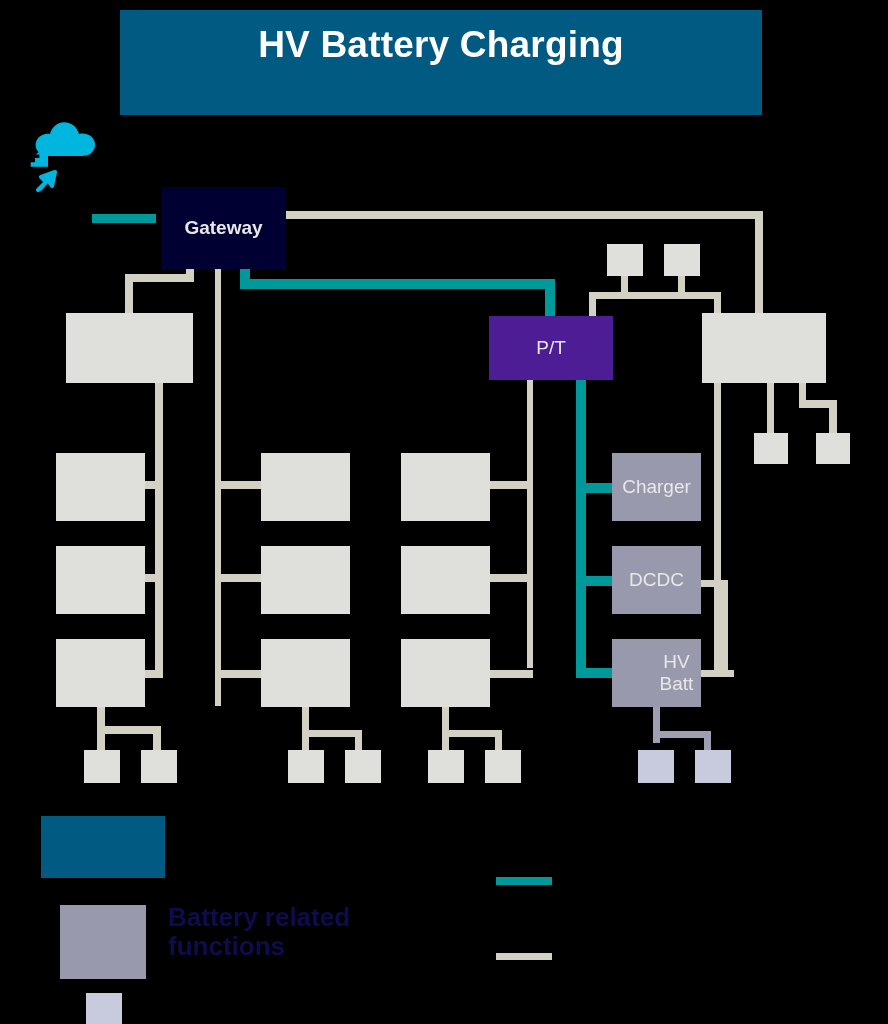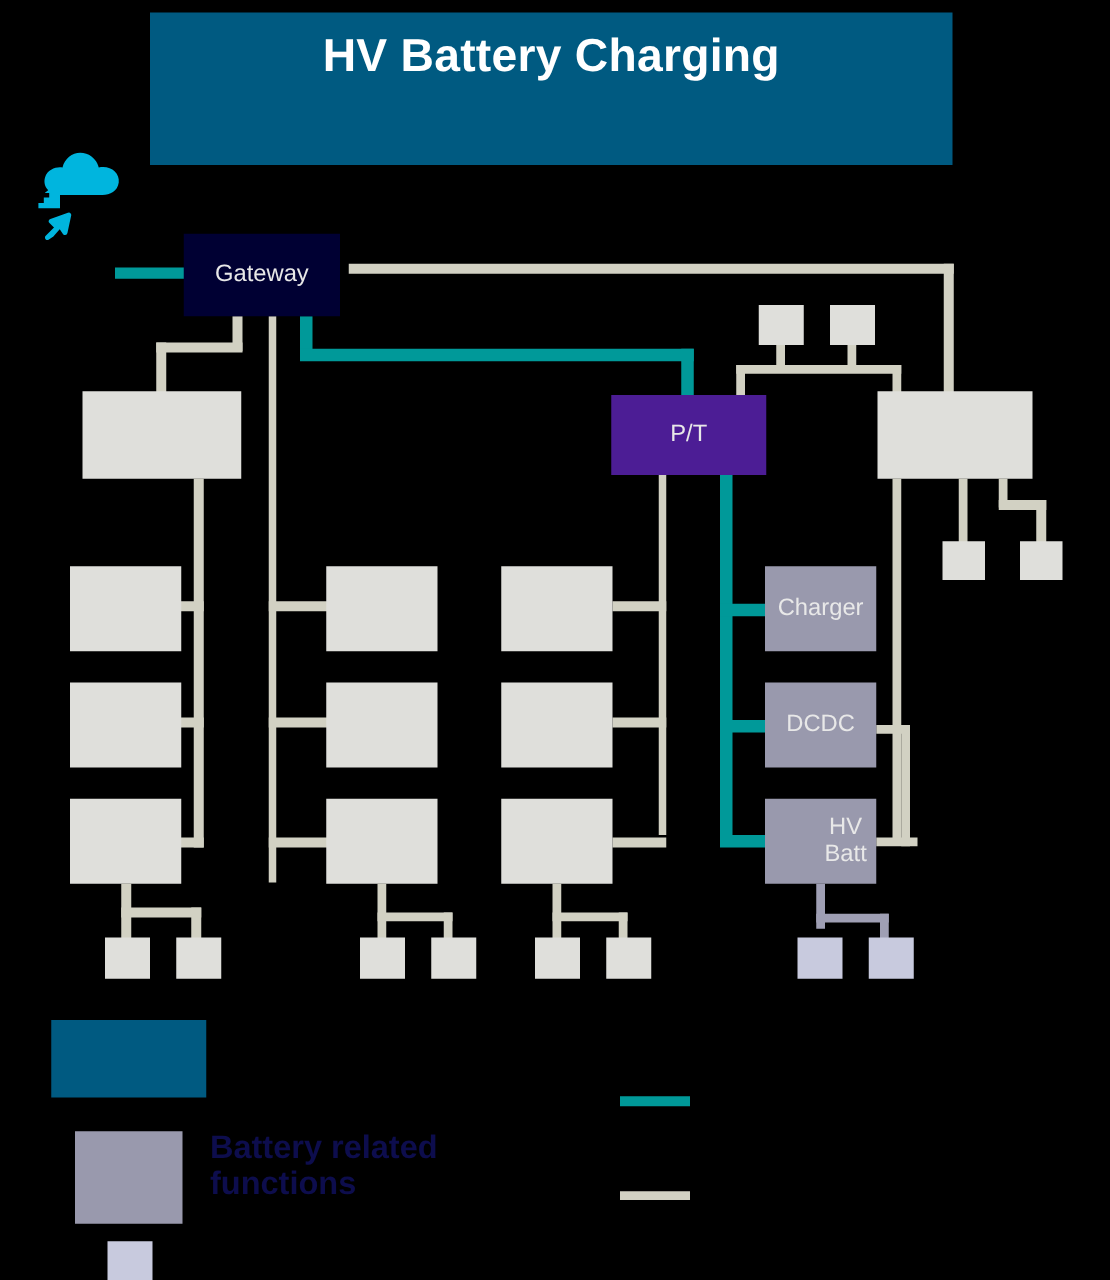--- a/index.html
+++ b/index.html
@@ -7,21 +7,21 @@
   body{
     width:888px;height:1024px;overflow:hidden;
     font-family:"Liberation Sans","DejaVu Sans",sans-serif;
     background:#000000;position:relative;
   }
   #canvas{position:absolute;left:0;top:0;width:888px;height:1024px;}
   .abs{position:absolute;box-sizing:border-box;}
 
   
   .title-bar{
-    left:120px;top:10px;width:642px;height:122px;
+    left:120px;top:10px;width:642px;height:105px;
     background:#005a81;
   }
   .title-text{
     position:absolute;left:0;top:14px;width:100%;
     text-align:center;color:#ffffff;
     font-size:37px;font-weight:bold;
     letter-spacing:0.2px;
   }
 
   
@@ -80,21 +80,21 @@
   <div class="wire w-tan abs" style="left:125px;top:274px;width:69px;height:8px;"></div>
   <div class="wire w-tan abs" style="left:125px;top:274px;width:8px;height:42px;"></div>
 
   <div class="wire w-tan abs" style="left:215px;top:253px;width:6px;height:453px;"></div>
 
   <div class="wire w-teal abs" style="left:240px;top:253px;width:10px;height:32px;"></div>
   <div class="wire w-teal abs" style="left:240px;top:279px;width:315px;height:10px;"></div>
   <div class="wire w-teal abs" style="left:545px;top:279px;width:10px;height:38px;"></div>
 
 
-  <div class="abs node navy" style="left:147px;top:187px;width:125px;height:66px;">
+  <div class="abs node navy" style="left:161px;top:187px;width:125px;height:82px;font-weight:bold;">
     <span>Gateway</span>
   </div>
 
   <div class="abs node grey" style="left:607px;top:244px;width:36px;height:32px;"></div>
   <div class="abs node grey" style="left:664px;top:244px;width:36px;height:32px;"></div>
   <div class="wire w-tan abs" style="left:621px;top:276px;width:7px;height:19px;"></div>
   <div class="wire w-tan abs" style="left:678px;top:276px;width:7px;height:19px;"></div>
   <div class="wire w-tan abs" style="left:589px;top:292px;width:132px;height:7px;"></div>
   <div class="wire w-tan abs" style="left:589px;top:292px;width:7px;height:26px;"></div>
   <div class="wire w-tan abs" style="left:714px;top:292px;width:7px;height:24px;"></div>

